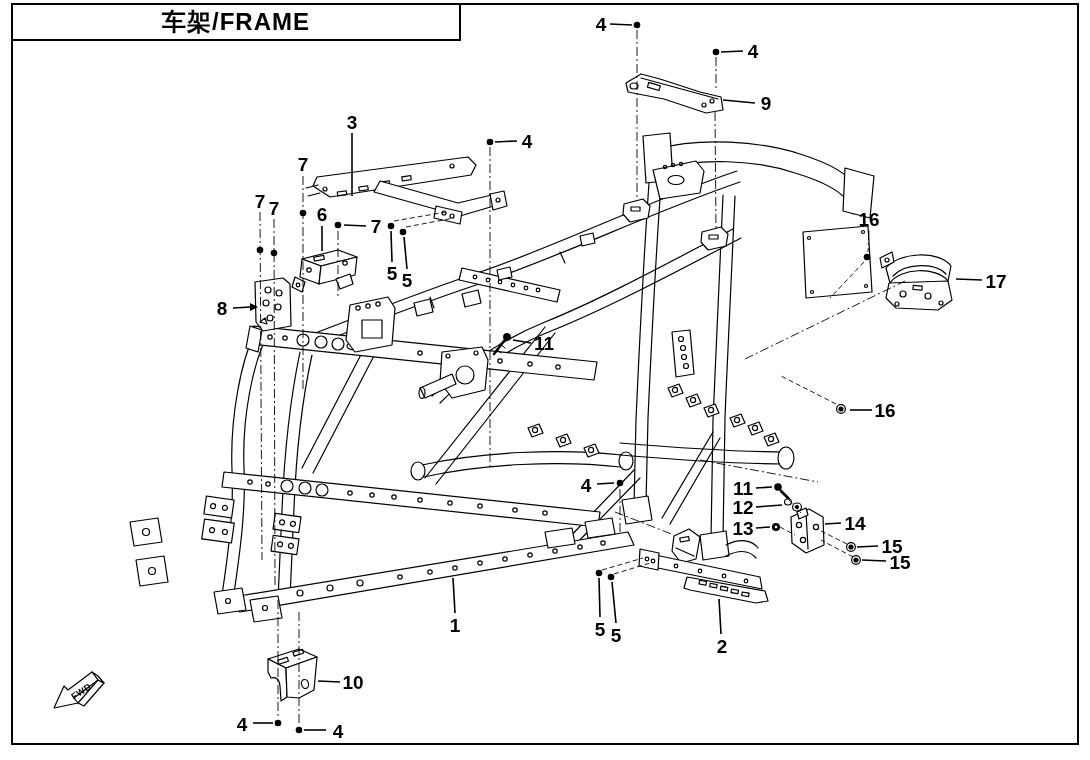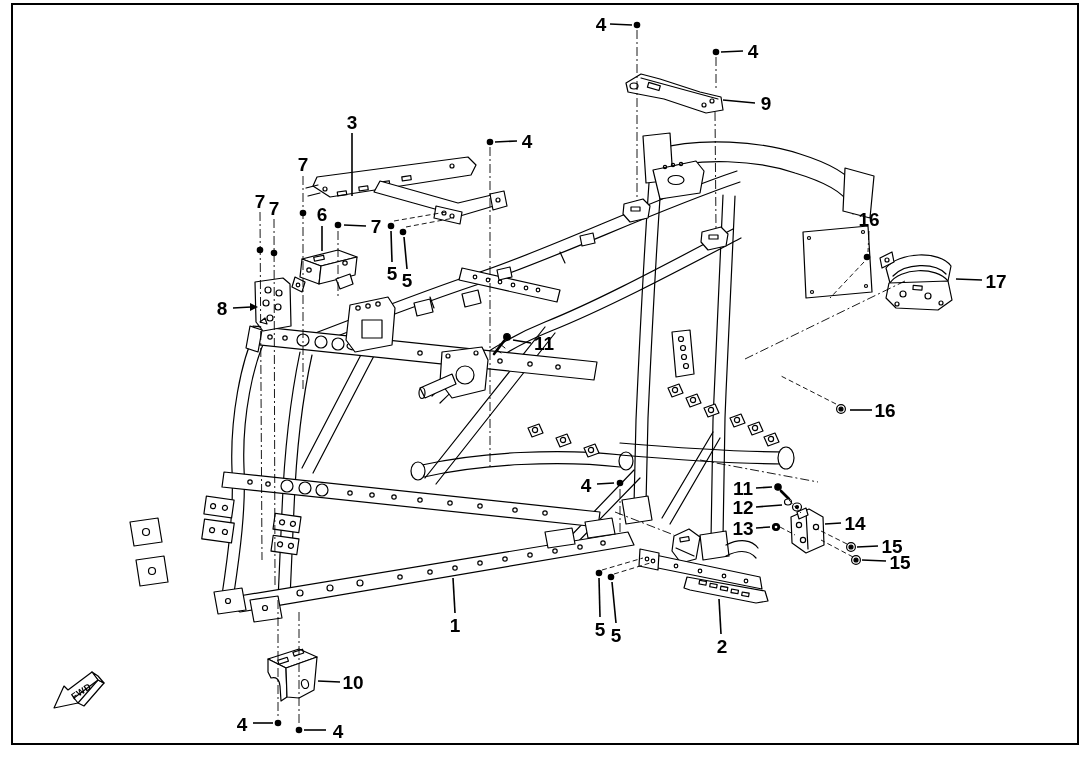--- a/index.html
+++ b/index.html
@@ -13,20 +13,23 @@
     font-family:"Liberation Sans",sans-serif;}
   svg{position:absolute;left:0;top:0;}
   svg text.callout{font-family:"Liberation Sans",sans-serif;font-size:19px;font-weight:700;fill:#000;}
   svg text.fwd{font-family:"Liberation Sans",sans-serif;font-size:9px;font-weight:700;fill:#000;letter-spacing:.5px;}
 </style>
 </head>
 <body>
 
 <div class="stage">
   <div class="page-border"></div>
+  <div class="title-block">
+    <span>车架/FRAME</span>
+  </div>
 
   <svg width="1090" height="760" viewBox="0 0 1090 760">
 
     <g stroke="#000" fill="none" stroke-width="1.2" stroke-linejoin="round" stroke-linecap="round">
 
       <g>
         <path d="M737,171 C650,200 560,245 480,272 C420,292 350,320 302,338"></path>
         <path d="M740,182 C652,212 562,256 482,283 C422,303 352,330 305,349"></path>
         <path d="M560,252 L565,263 M430,297 L434,308"></path>
       </g>

